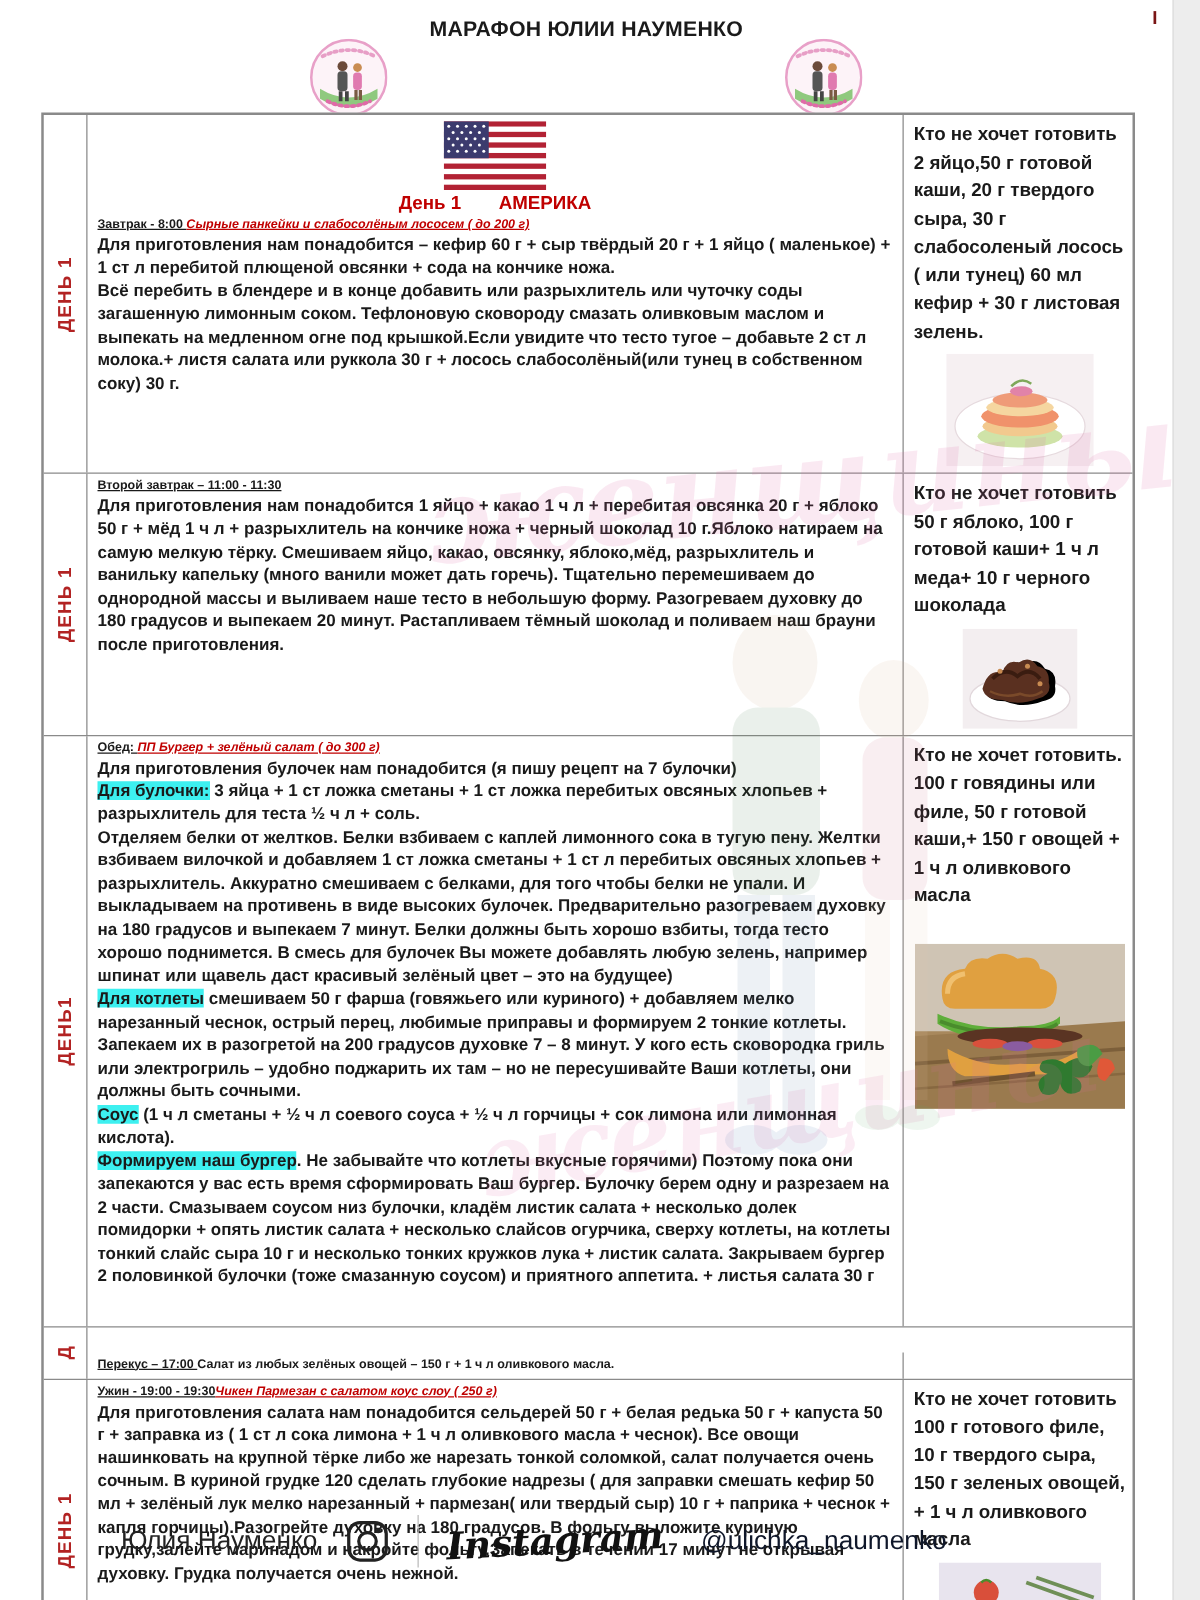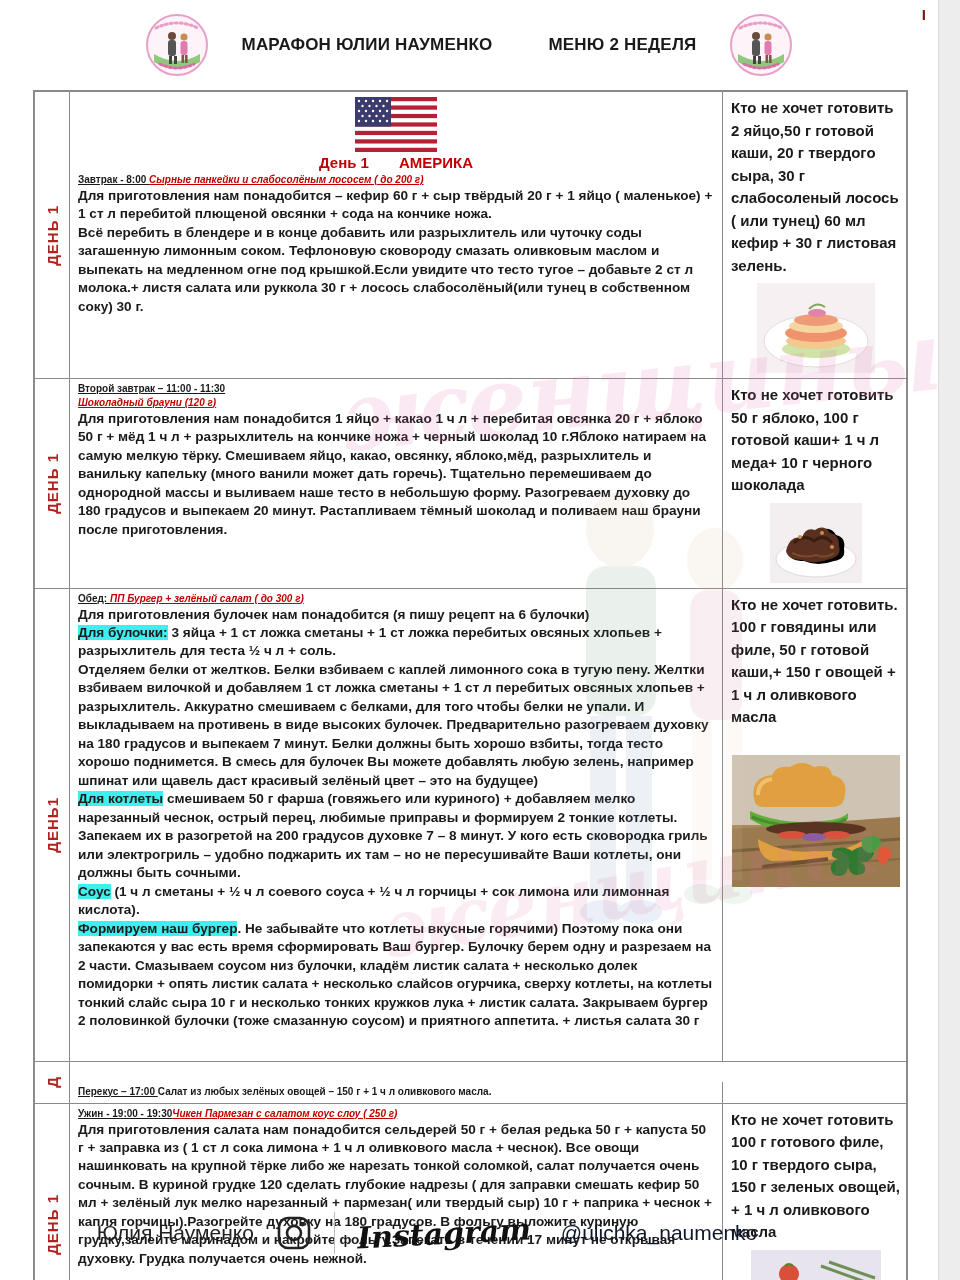--- a/index.html
+++ b/index.html
@@ -13,21 +13,21 @@
   html,body{background:#fff;}
   body{
     width:960px;height:1280px;position:relative;overflow:hidden;
     font-family:"Liberation Sans", sans-serif;color:var(--text);
   }
   .page-edge{position:absolute;top:0;right:0;width:22px;height:1280px;background:#ededed;border-left:1px solid #dcdcdc;}
   .corner-mark{position:absolute;top:6px;right:34px;color:#7a1515;font-weight:bold;font-size:15px;}
   
   .header{position:absolute;top:14px;left:0;width:938px;display:flex;align-items:center;justify-content:center;gap:34px;}
   .logo{width:62px;height:62px;flex:0 0 auto;}
-  .titles{display:flex;gap:56px;align-items:center;}
+  .titles{display:flex;gap:56px;align-items:center;flex-direction:column;}
   .titles span{font-size:17px;font-weight:bold;letter-spacing:.2px;}
   
   .menu-table{position:absolute;top:90px;left:33px;width:875px;border:2px solid var(--border);background:#fff;}
   .row{display:flex;border-bottom:1.5px solid var(--border);}
   .row:last-child{border-bottom:none;}
   .day-cell{width:35px;flex:0 0 auto;border-right:1.5px solid var(--border);display:flex;align-items:center;justify-content:center;}
   .day-label{writing-mode:vertical-rl;transform:rotate(180deg);color:var(--day-red);font-weight:bold;font-size:15px;letter-spacing:1px;white-space:nowrap;}
   .recipe-cell{width:653px;flex:0 0 auto;border-right:1.5px solid var(--border);padding:3px 8px 4px 8px;overflow:hidden;}
   .alt-cell{width:185px;flex:0 0 auto;padding:5px 8px;overflow:hidden;}
   .alt-text{font-size:15px;font-weight:bold;line-height:1.5;}
@@ -166,23 +166,20 @@
   </div>
 
   <div class="row" style="min-height:192px;">
     <div class="day-cell">
       <span class="day-label">ДЕНЬ 1</span>
     </div>
     <div class="recipe-cell">
       <div class="meal-head">
         <span class="meal-time">Второй завтрак – 11:00 - 11:30</span>
       </div>
-      <div class="meal-head">
-        <span class="meal-title">Шоколадный брауни (120 г)</span>
-      </div>
       <p class="body-text">Для приготовления нам понадобится  1 яйцо + какао 1 ч л + перебитая овсянка 20 г + яблоко 50 г + мёд 1 ч л + разрыхлитель на кончике ножа + черный шоколад 10 г.Яблоко натираем на самую мелкую тёрку. Смешиваем яйцо, какао, овсянку, яблоко,мёд, разрыхлитель и ванильку капельку (много ванили может дать горечь). Тщательно перемешиваем до однородной массы и выливаем наше тесто в небольшую форму. Разогреваем духовку до 180 градусов и выпекаем 20 минут. Растапливаем тёмный шоколад и поливаем наш брауни после приготовления.</p>
     </div>
     <div class="alt-cell">
       <div class="alt-text">Кто не хочет готовить 50 г яблоко, 100 г готовой каши+ 1 ч л меда+ 10 г черного шоколада</div>
       <svg class="photo" width="92" height="80" viewBox="0 0 92 80">
         <rect width="92" height="80" fill="#f3eef0"></rect>
         <ellipse cx="46" cy="56" rx="40" ry="18" fill="#fff" stroke="#e2d8dc"></ellipse>
         <path d="M18 50 q6 -18 18 -14 q4 -12 14 -8 q10 -6 16 4 q10 2 8 14 q2 10 -10 12 q-16 6 -30 0 q-14 0 -16 -8" fill="#5a3category0-placeholder"></path>
         <path d="M16 48 q4 -16 16 -13 q3 -11 13 -8 q9 -6 15 3 q10 2 9 13 q3 10 -9 13 q-15 6 -28 1 q-14 0 -16 -9" fill="#5a3020"></path>
         <path d="M24 40 q10 -10 20 -2 q10 -8 18 2" stroke="#3a1c10" stroke-width="3" fill="none"></path>
@@ -195,21 +192,21 @@
   </div>
 
   <div class="row" style="min-height:473px;">
     <div class="day-cell">
       <span class="day-label">ДЕНЬ1</span>
     </div>
     <div class="recipe-cell">
       <div class="meal-head">
         <span class="meal-time">Обед:  </span><span class="meal-title">ПП Бургер + зелёный салат ( до 300 г)</span>
       </div>
-      <p class="body-text">Для приготовления булочек нам понадобится (я пишу рецепт на 6 булочки)</p>
+      <p class="body-text">Для приготовления булочек нам понадобится (я пишу рецепт на 7 булочки)</p>
       <p class="body-text"><span class="hl">Для булочки:</span><span> 3 яйца + 1 ст ложка сметаны + 1 ст ложка перебитых овсяных хлопьев + разрыхлитель для теста ½ ч л + соль.</span></p>
       <p class="body-text"> Отделяем белки от желтков. Белки взбиваем с каплей лимонного сока в тугую пену. Желтки взбиваем вилочкой и добавляем 1 ст ложка сметаны + 1 ст л перебитых овсяных хлопьев + разрыхлитель. Аккуратно смешиваем с белками, для того чтобы белки не упали. И выкладываем на противень в виде высоких булочек. Предварительно разогреваем духовку на 180 градусов и выпекаем 7 минут. Белки должны быть хорошо взбиты, тогда тесто хорошо поднимется. В смесь для булочек Вы можете добавлять любую зелень, например шпинат или щавель даст красивый зелёный цвет – это на будущее)</p>
       <p class="body-text"><span class="hl">Для котлеты</span><span> смешиваем 50 г фарша (говяжьего или куриного) + добавляем мелко нарезанный чеснок, острый перец, любимые приправы и формируем 2 тонкие котлеты. Запекаем их в разогретой на 200 градусов духовке 7 – 8 минут. У кого есть сковородка гриль или электрогриль – удобно поджарить их там – но не пересушивайте Ваши котлеты, они должны быть сочными.</span></p>
       <p class="body-text"><span class="hl">Соус</span><span> (1 ч л сметаны + ½ ч л соевого соуса + ½ ч л горчицы + сок лимона или лимонная кислота).</span></p>
       <p class="body-text"><span class="hl">Формируем наш бургер</span><span>. Не забывайте что котлеты вкусные горячими) Поэтому пока они запекаются у вас есть время сформировать Ваш бургер. Булочку берем одну и разрезаем на 2 части. Смазываем соусом низ булочки, кладём листик салата + несколько долек помидорки + опять листик салата + несколько слайсов огурчика, сверху котлеты, на котлеты тонкий слайс сыра 10 г и несколько тонких кружков лука + листик салата. Закрываем бургер 2 половинкой булочки (тоже смазанную соусом) и приятного аппетита. + листья салата 30 г</span></p>
     </div>
     <div class="alt-cell">
       <div class="alt-text">Кто не хочет готовить. 100 г говядины или филе, 50 г готовой каши,+ 150 г овощей + 1 ч л оливкового масла</div>
       <svg class="photo" style="margin-top:26px;" width="168" height="132" viewBox="0 0 168 132">
         <rect width="168" height="132" fill="#cfc4b4"></rect>

